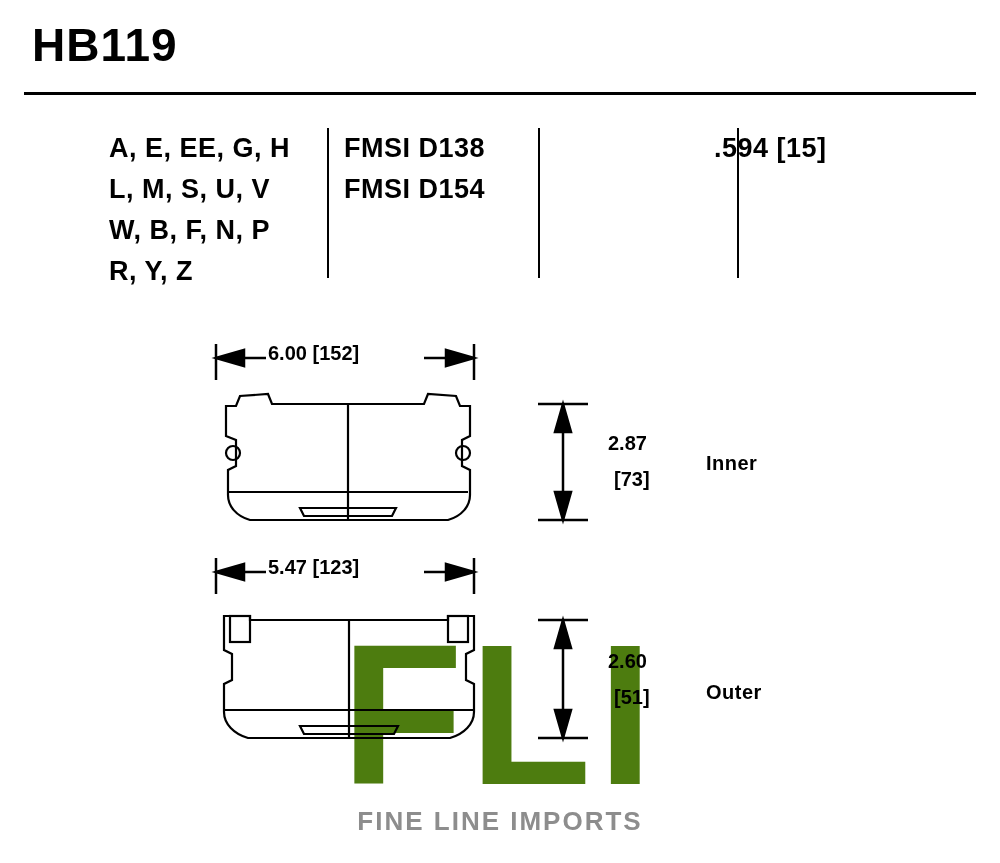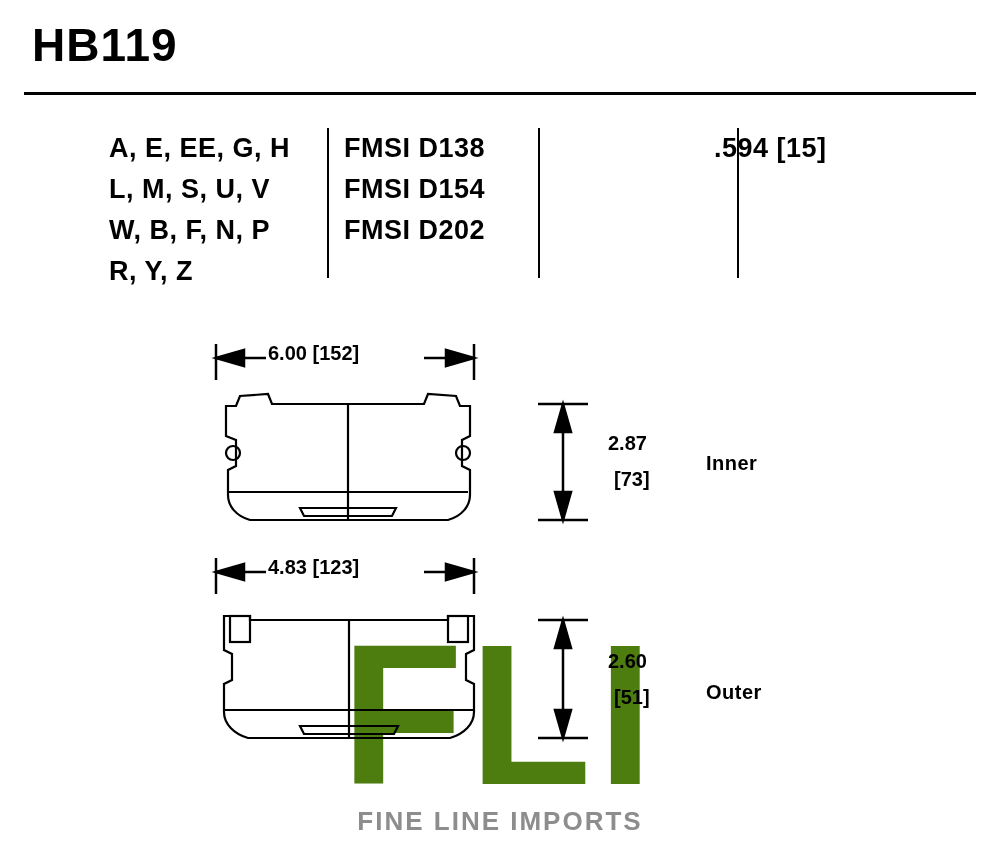--- a/index.html
+++ b/index.html
@@ -140,21 +140,20 @@
     <div class="spec-col codes-col">
       <div class="spec-line">A,  E,  EE,  G,  H</div>
       <div class="spec-line">L,  M,  S,  U,  V</div>
       <div class="spec-line">W,  B,  F,  N,  P</div>
       <div class="spec-line">R,  Y,  Z</div>
     </div>
 
     <div class="spec-col fmsi-col">
       <div class="spec-line">FMSI D138</div>
       <div class="spec-line">FMSI D154</div>
-      <div class="spec-line">FMSI D202</div>
     </div>
 
     <div class="spec-col thick-col">
       <div class="spec-line">.594  [15]</div>
     </div>
   </div>
 
   <div class="drawing">
 
     <svg width="1000" height="470" viewBox="0 0 1000 470">
@@ -221,21 +220,21 @@
     </svg>
 
     
     <div class="dim-text" style="left:268px; top:22px;">6.00 [152]</div>
 
     <div class="dim-text" style="left:608px; top:112px;">2.87</div>
     <div class="dim-text" style="left:614px; top:148px;text-align:center;">[73]</div>
 
     <div class="side-label" style="left:706px; top:132px;">Inner</div>
 
-    <div class="dim-text" style="left:268px; top:236px;">4.83 [123]</div>
+    <div class="dim-text" style="left:268px; top:236px;">5.47 [123]</div>
 
     <div class="dim-text" style="left:608px; top:330px;">2.60</div>
     <div class="dim-text" style="left:614px; top:366px;">[51]</div>
 
     <div class="side-label" style="left:706px; top:353px;margin-top:8px;">Outer</div>
   </div>
 
   <div class="footer">FINE LINE IMPORTS</div>
 
 </div>

